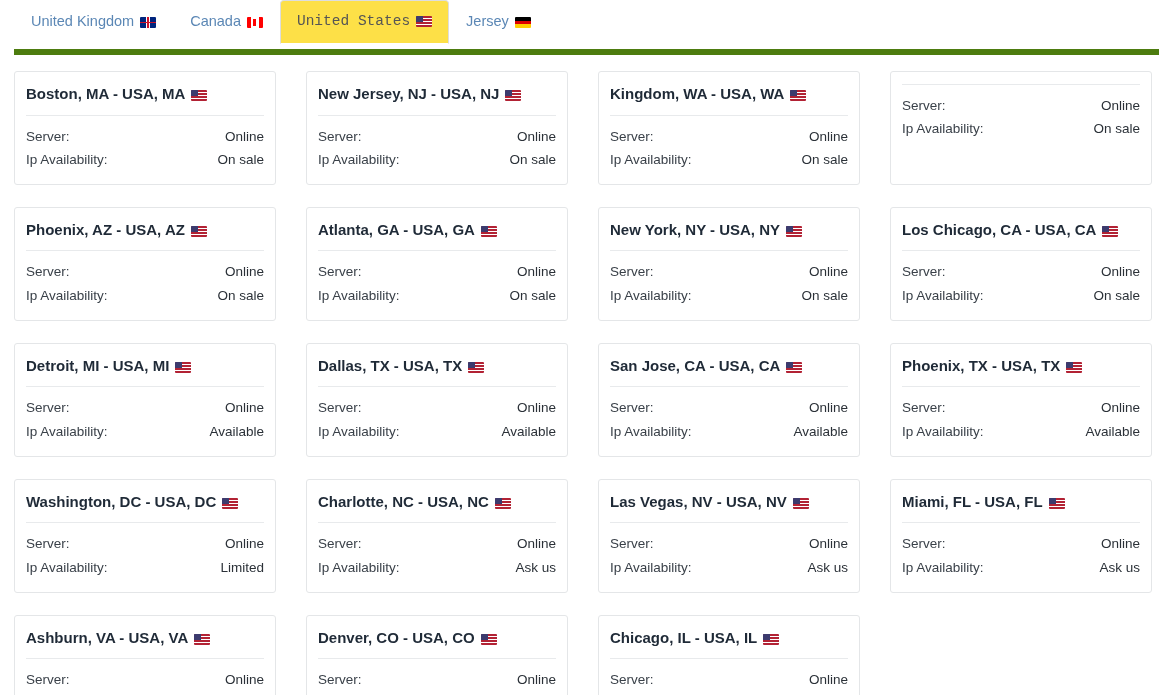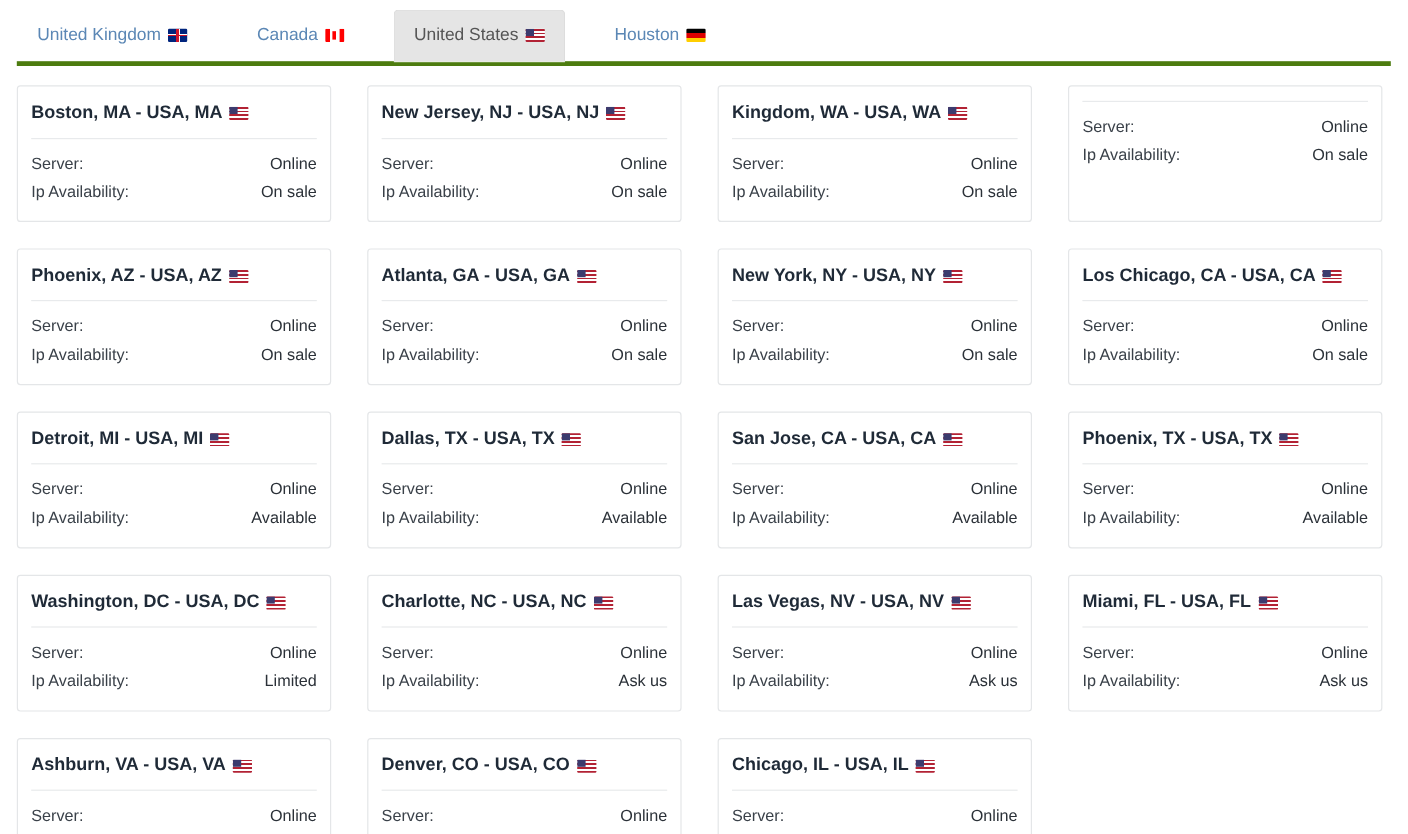--- a/index.html
+++ b/index.html
@@ -21,47 +21,46 @@
   .tabs-wrap {
     position: relative;
     padding: 0 14px;
     height: 55px;
   }
   .tabs {
     list-style: none;
     margin: 0;
     padding: 0;
     display: flex;
-    align-items: flex-end;
     height: 55px;
-    border-bottom: 4px solid #4d7c0f;
-    gap: 24px;
+    border-bottom: 6px solid #4d7c0f;
   }
   .tab {
     margin: 0 0 -1px 0;
     padding: 0;
   }
   .tab-link {
     display: block;
     padding: 10px 16px 11px 16px;
     font-size: 14.5px;
     line-height: 1.42;
     color: #5b87b5;
     text-decoration: none;
     border: 1px solid transparent;
     border-radius: 4px 4px 0 0;
     white-space: nowrap;
     cursor: pointer;
   }
   .tab.active .tab-link {
     color: #555555;
-    background: #e5e5e5;
+    background: #fde047;
     border: 1px solid #dddddd;
     border-bottom-color: #ffffff;
     cursor: default;
+    font-family: Liberation Mono, monospace;
   }
   .flag {
     display: inline-block;
     vertical-align: -2px;
     margin-left: 6px;
     width: 16px;
     height: 11px;
     border: 0;
     position: relative;
     overflow: hidden;
@@ -177,21 +176,21 @@
       <li class="tab">
         <a class="tab-link"><span>United Kingdom</span><span class="flag flag-gb"></span></a>
       </li>
       <li class="tab">
         <a class="tab-link"><span>Canada</span><span class="flag flag-ca"></span></a>
       </li>
       <li class="tab active">
         <a class="tab-link"><span>United States</span><span class="flag flag-us"></span></a>
       </li>
       <li class="tab">
-        <a class="tab-link"><span>Houston</span><span class="flag flag-de"></span></a>
+        <a class="tab-link"><span>Jersey</span><span class="flag flag-de"></span></a>
       </li>
     </ul>
 </div>
 
 <div class="grid" id="grid">
     <div class="card">
       <div class="card-title"><span>Boston, MA - USA, MA</span><span class="flag flag-us"></span></div>
       <div class="card-divider"></div>
       <div class="spec-row">
         <span class="spec-label">Server:</span>

